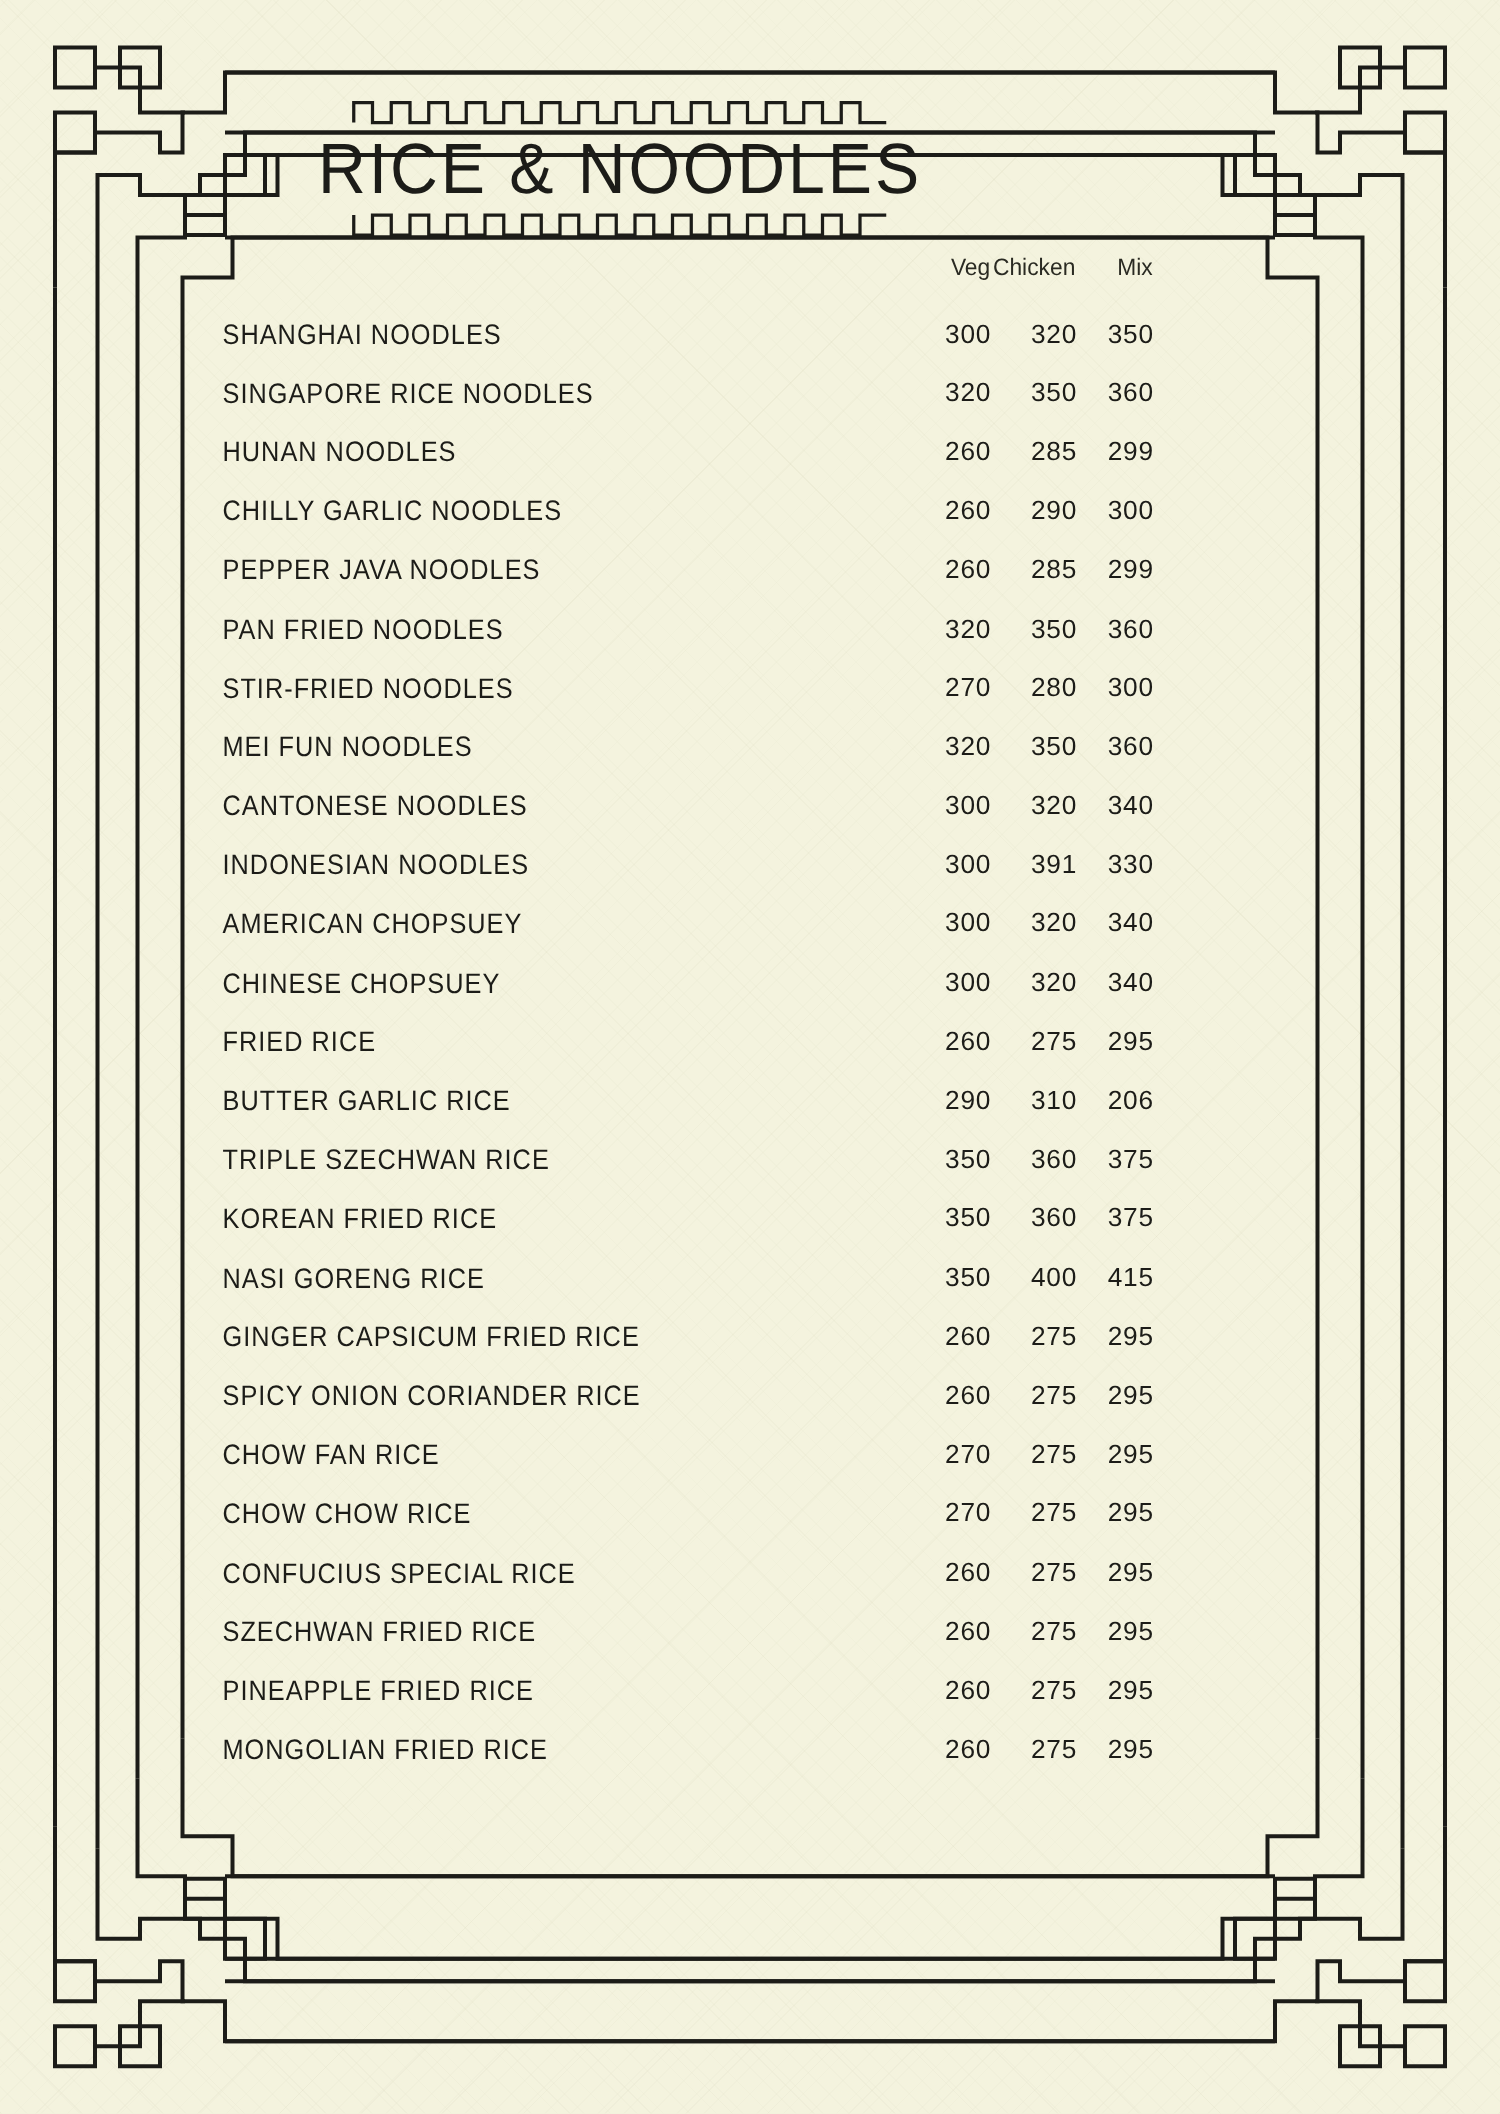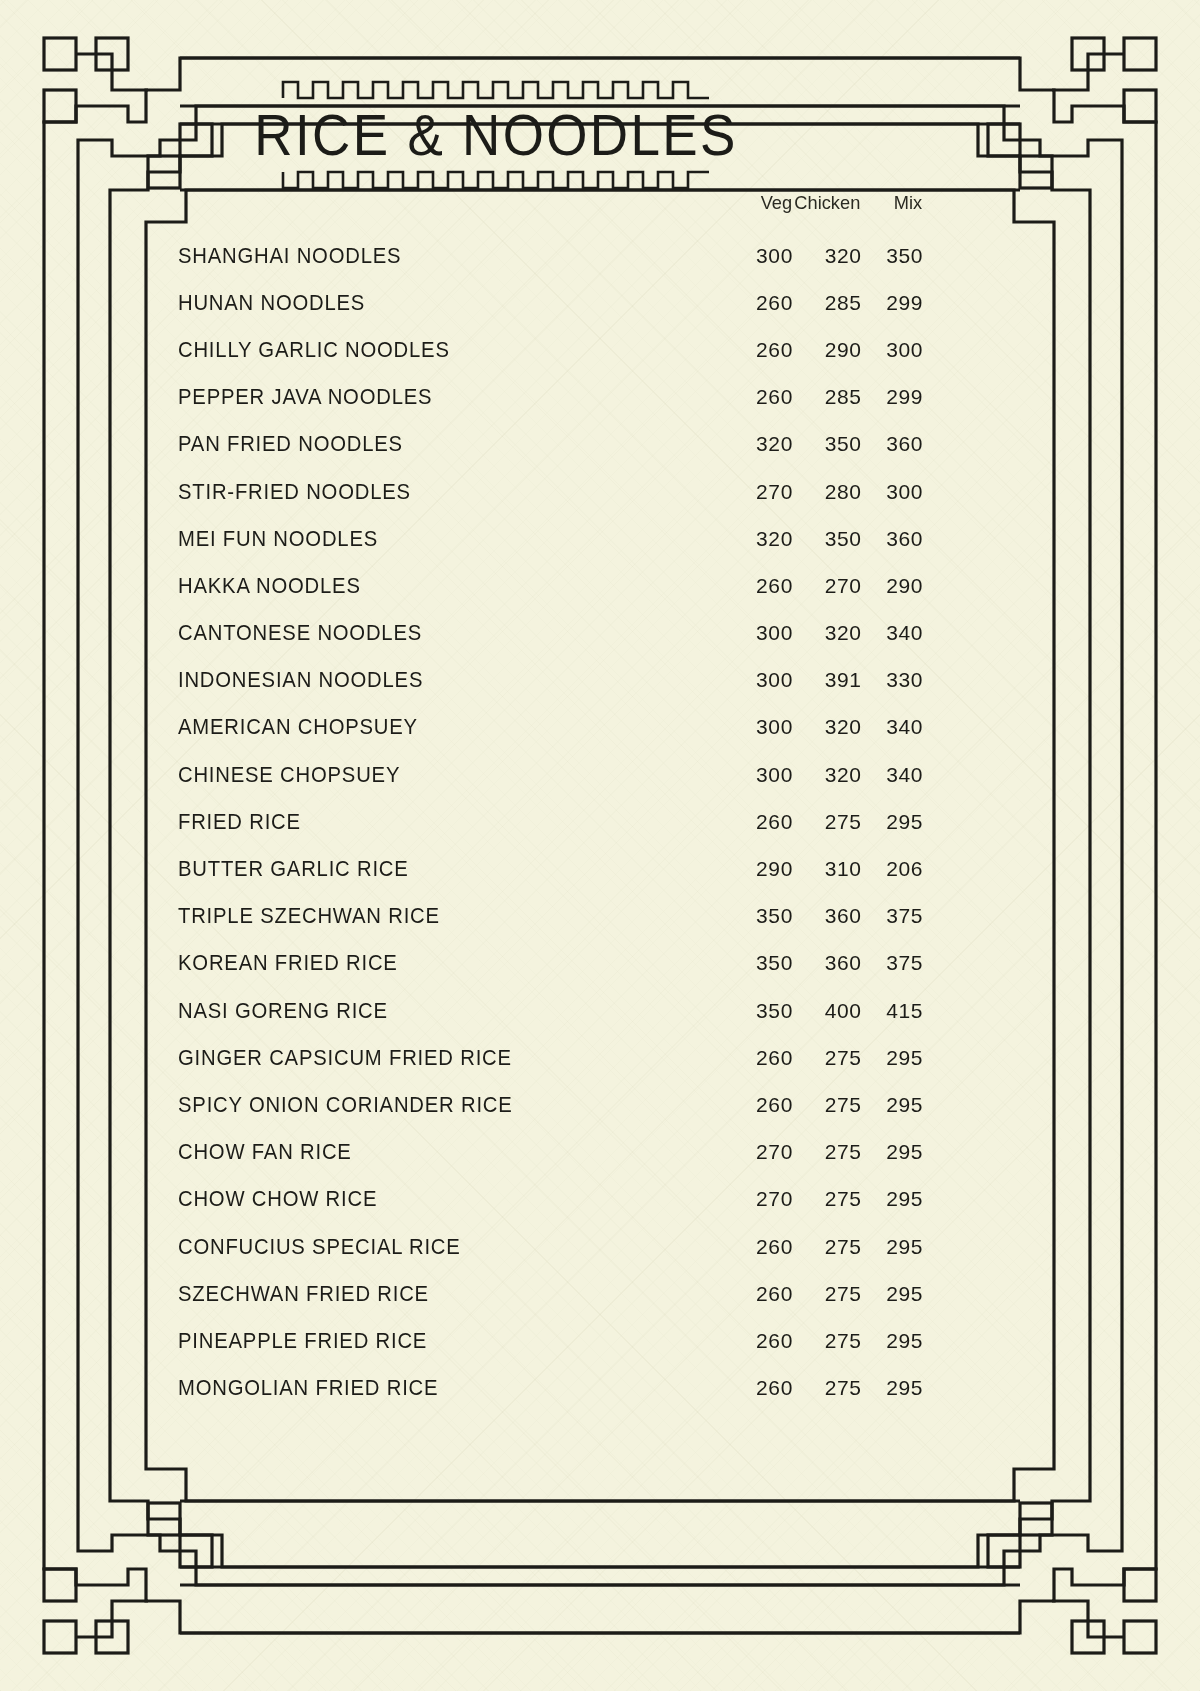--- a/index.html
+++ b/index.html
@@ -58,21 +58,21 @@
     font-weight: 400;
     line-height: 1;
     margin: 7px 0 6px 0;
     transform: scaleX(0.93);
     font-family: "Liberation Sans", sans-serif;
   }
 
   
   .table-wrap {
     position: absolute;
-    top: 192px;
+    top: 204px;
     left: 178px;
     width: 745px;
   }
   table.menu {
     width: 100%;
     border-collapse: collapse;
   }
   table.menu th {
     font-weight: 400;
     font-size: 19px;
@@ -232,20 +232,26 @@
         </tr>
       </thead>
       <tbody id="menu-body">
           <tr>
             <td class="name"><span>SHANGHAI NOODLES</span></td>
             <td class="price">300</td>
             <td class="price">320</td>
             <td class="price">350</td>
           </tr>
           <tr>
+            <td class="name"><span>SINGAPORE RICE NOODLES</span></td>
+            <td class="price">320</td>
+            <td class="price">350</td>
+            <td class="price">360</td>
+          </tr>
+          <tr>
             <td class="name"><span>HUNAN NOODLES</span></td>
             <td class="price">260</td>
             <td class="price">285</td>
             <td class="price">299</td>
           </tr>
           <tr>
             <td class="name"><span>CHILLY GARLIC NOODLES</span></td>
             <td class="price">260</td>
             <td class="price">290</td>
             <td class="price">300</td>
@@ -266,26 +272,20 @@
             <td class="name"><span>STIR-FRIED NOODLES</span></td>
             <td class="price">270</td>
             <td class="price">280</td>
             <td class="price">300</td>
           </tr>
           <tr>
             <td class="name"><span>MEI FUN NOODLES</span></td>
             <td class="price">320</td>
             <td class="price">350</td>
             <td class="price">360</td>
-          </tr>
-          <tr>
-            <td class="name"><span>HAKKA NOODLES</span></td>
-            <td class="price">260</td>
-            <td class="price">270</td>
-            <td class="price">290</td>
           </tr>
           <tr>
             <td class="name"><span>CANTONESE NOODLES</span></td>
             <td class="price">300</td>
             <td class="price">320</td>
             <td class="price">340</td>
           </tr>
           <tr>
             <td class="name"><span>INDONESIAN NOODLES</span></td>
             <td class="price">300</td>

